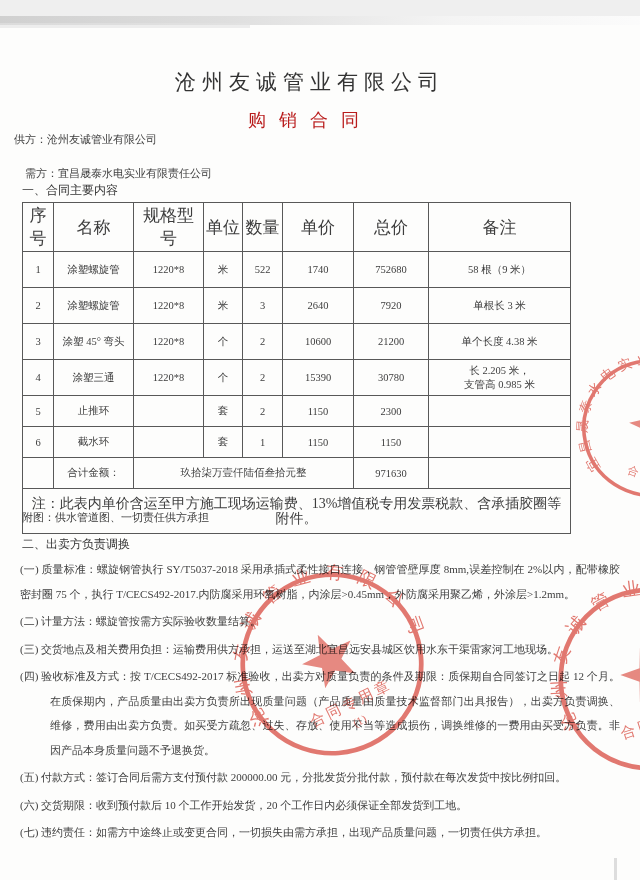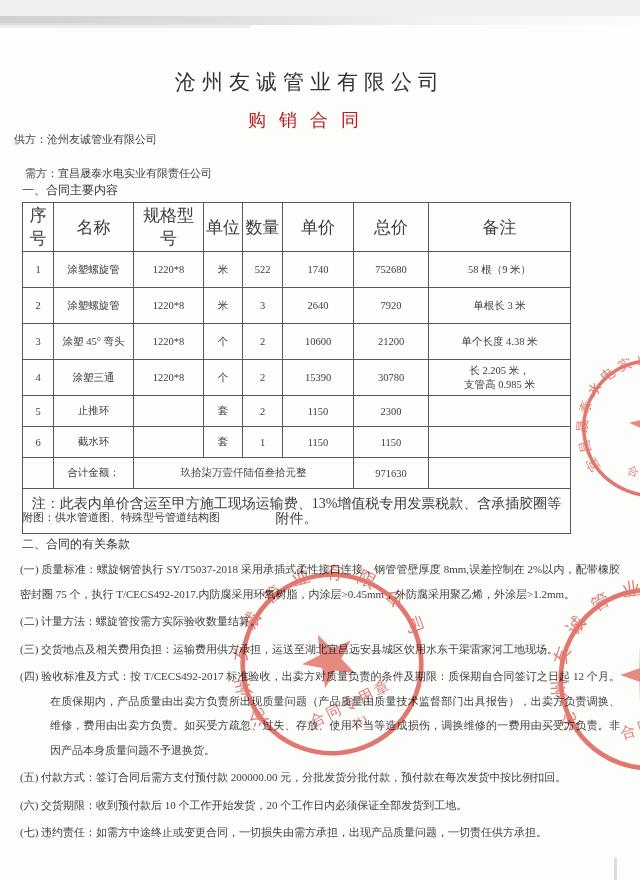--- a/index.html
+++ b/index.html
@@ -173,23 +173,23 @@
         <td colspan="4">玖拾柒万壹仟陆佰叁拾元整</td>
         <td>971630</td>
         <td></td>
       </tr>
       <tr>
         <td colspan="8" class="note-cell">注：此表内单价含运至甲方施工现场运输费、13%增值税专用发票税款、含承插胶圈等附件。</td>
       </tr>
     </tbody>
   </table>
 
-  <div class="attachment">附图：供水管道图、特殊型号管道结构图</div>
-
-  <div class="sec-heading sec2-heading">二、合同的有关条款</div>
+  <div class="attachment">附图：供水管道图、一切责任供方承担</div>
+
+  <div class="sec-heading sec2-heading">二、出卖方负责调换</div>
 
   <div class="terms">
     <div class="term">(一) 质量标准：螺旋钢管执行 SY/T5037-2018 采用承插式柔性接口连接，钢管管壁厚度 8mm,误差控制在 2%以内，配带橡胶密封圈 75 个，执行 T/CECS492-2017.内防腐采用环氧树脂，内涂层&gt;0.45mm，外防腐采用聚乙烯，外涂层&gt;1.2mm。</div>
     <div class="term">(二) 计量方法：螺旋管按需方实际验收数量结算。</div>
     <div class="term">(三) 交货地点及相关费用负担：运输费用供方承担，运送至湖北宜昌远安县城区饮用水东干渠雷家河工地现场。</div>
     <div class="term hang">(四) 验收标准及方式：按 T/CECS492-2017 标准验收，出卖方对质量负责的条件及期限：质保期自合同签订之日起 12 个月。在质保期内，产品质量由出卖方负责所出现质量问题（产品质量由质量技术监督部门出具报告），出卖方负责调换、维修，费用由出卖方负责。如买受方疏忽、过失、存放、使用不当等造成损伤，调换维修的一费用由买受方负责。非因产品本身质量问题不予退换货。</div>
     <div class="term">(五) 付款方式：签订合同后需方支付预付款 200000.00 元，分批发货分批付款，预付款在每次发货中按比例扣回。</div>
     <div class="term">(六) 交货期限：收到预付款后 10 个工作开始发货，20 个工作日内必须保证全部发货到工地。</div>
     <div class="term">(七) 违约责任：如需方中途终止或变更合同，一切损失由需方承担，出现产品质量问题，一切责任供方承担。</div>
   </div>

